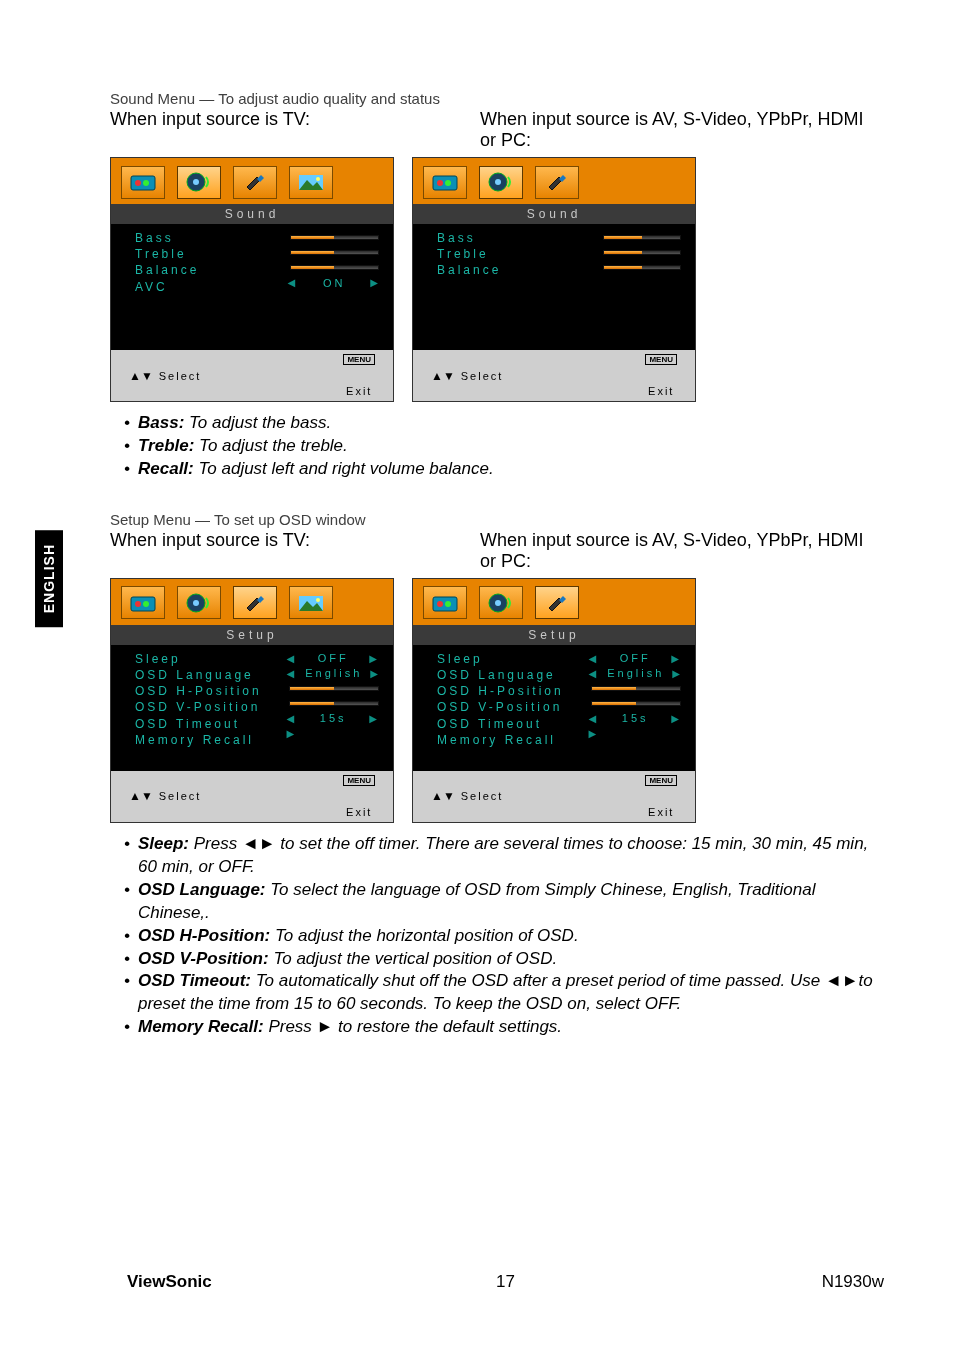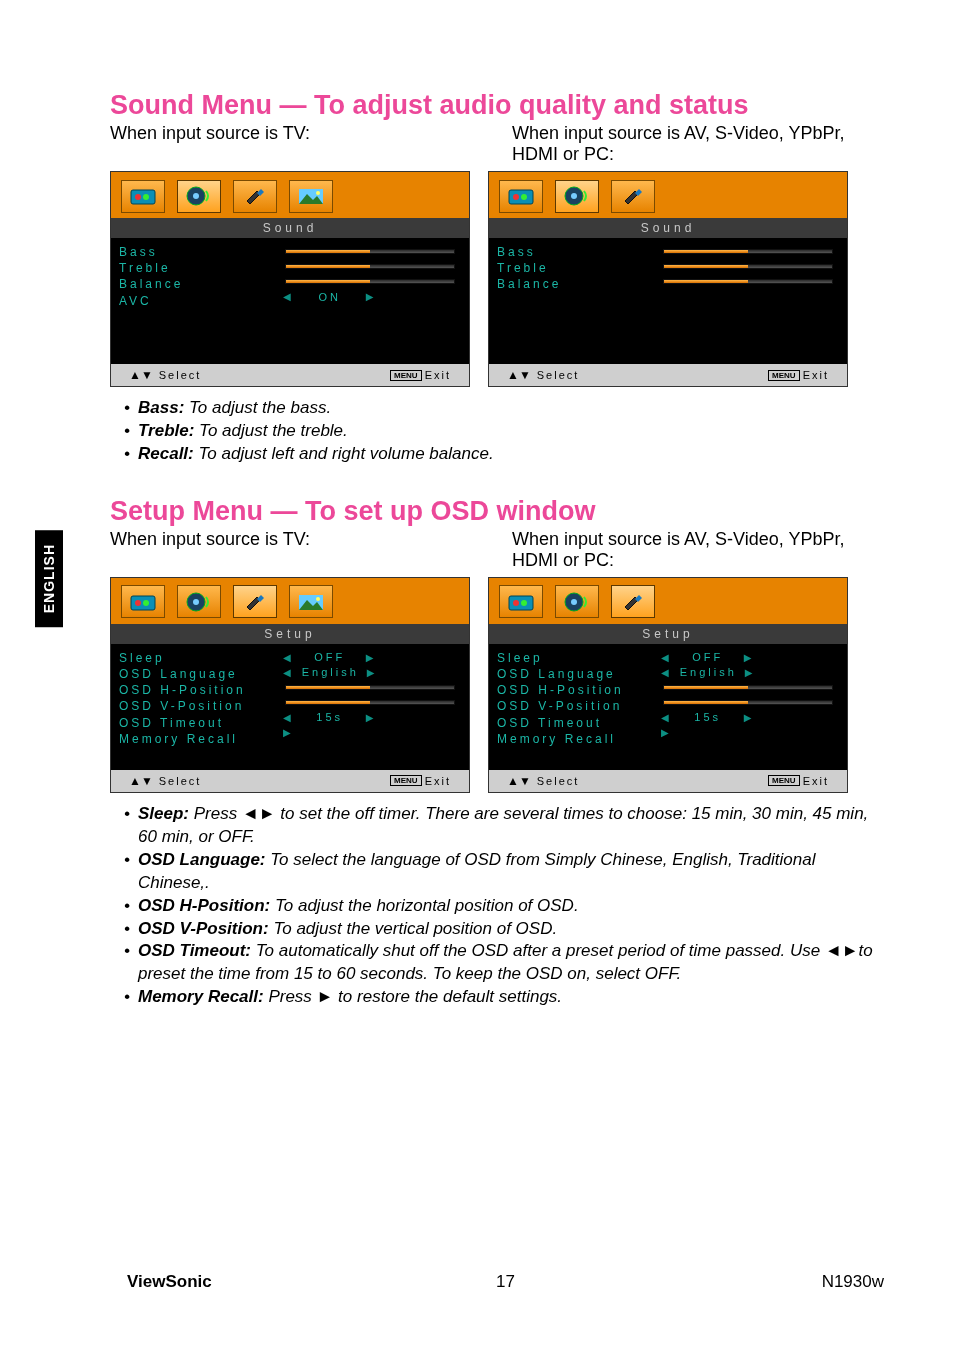--- a/index.html
+++ b/index.html
@@ -21,40 +21,40 @@
     background: #000;
     color: #fff;
     font-weight: bold;
     font-size: 14px;
     writing-mode: vertical-rl;
     transform: rotate(180deg);
     padding: 14px 6px;
     letter-spacing: 1px;
   }
   h2 {
-    color: #ec4899;
-    font-size: 27px;
-    font-weight: bold;
+    color: #404040;
+    font-size: 15px;
+    font-weight: normal;
     margin-bottom: 2px;
   }
   .intro-row {
     display: flex;
     font-size: 18px;
     color: #000;
     margin-bottom: 6px;
   }
   .intro-left { width: 370px; }
-  .intro-right { flex: 1; margin-left: 32px; }
+  .intro-right { flex: 1; }
   .panels {
     display: flex;
     gap: 18px;
     margin-bottom: 10px;
   }
   .osd {
-    width: 360px;
+    width: 284px;
     background: #000;
     border: 1px solid #333;
     font-family: Arial, sans-serif;
   }
   .osd-tabs {
     background: #e78300;
     display: flex;
     gap: 12px;
     padding: 6px 10px 4px 10px;
     height: 46px;
@@ -79,21 +79,21 @@
     color: #c8c8c8;
     text-align: center;
     font-size: 12px;
     letter-spacing: 4px;
     padding: 3px 0;
   }
   .osd-body {
     background: #000;
     min-height: 126px;
     display: flex;
-    padding: 6px 12px 6px 8px;
+    padding: 6px 12px 6px 24px;
     gap: 4px;
   }
   .osd-labels {
     color: #1bb6a6;
     font-size: 12px;
     letter-spacing: 3px;
     line-height: 1.35;
     width: 160px;
   }
   .osd-vals {
@@ -133,21 +133,21 @@
     background: #cfcfcf;
     display: flex;
     align-items: center;
     justify-content: space-between;
     padding: 4px 18px;
     font-size: 11px;
     color: #000;
     letter-spacing: 2px;
   }
   .osd-footer .left { display: flex; align-items: center; gap: 6px; }
-  .osd-footer .right { display: flex; align-items: center; gap: 3px; }
+  .osd-footer .right { display: flex; align-items: center; gap: 20px; flex-direction: column; }
   .menu-box {
     border: 1px solid #000;
     font-size: 8px;
     padding: 0 3px;
     letter-spacing: 0;
     font-weight: bold;
   }
   .updown { font-size: 12px; letter-spacing: 0; }
 
   ul.desc {

